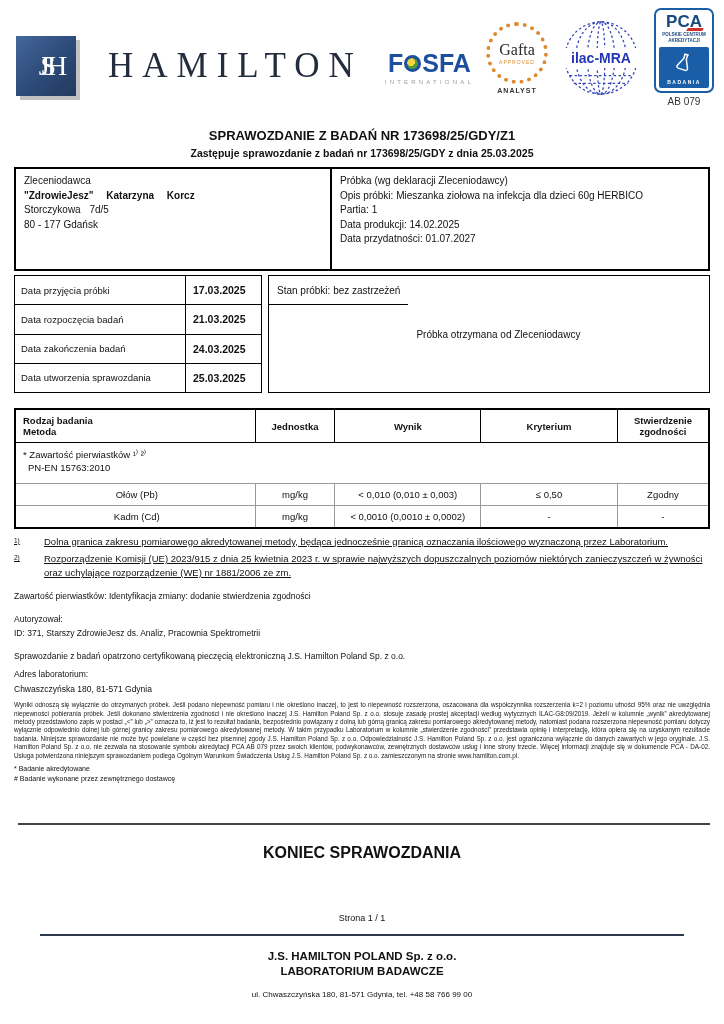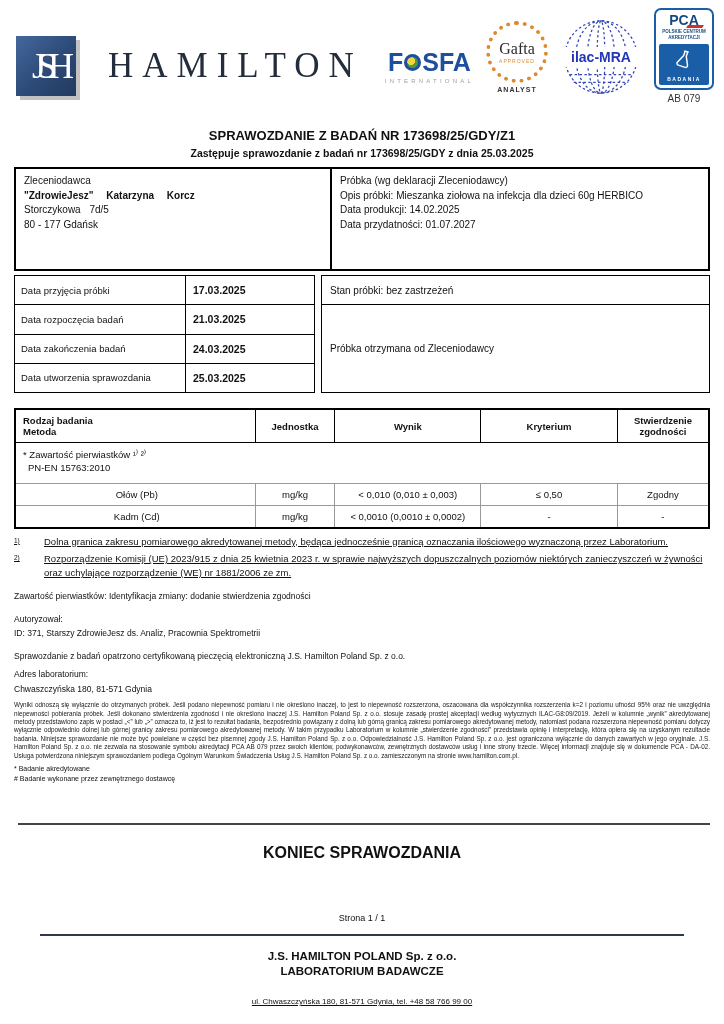--- a/index.html
+++ b/index.html
@@ -6,21 +6,21 @@
   html,body { background:#fff; }
   body { font-family:"Liberation Sans", sans-serif; color:#111; }
   .page { position:relative; width:724px; height:1024px; background:#fff; overflow:hidden; }
   .content { padding:0 14px; }
 
   
   .header { display:flex; align-items:flex-start; padding:8px 10px 0 16px; height:122px; }
   .brand-block { display:flex; align-items:center; margin-top:28px; }
   .jsh-box { width:60px; height:60px; background:linear-gradient(135deg,#44679c 0%,#2c4a77 55%,#223a5e 100%);
              box-shadow:4px 4px 0 #c2c2c2; display:flex; align-items:center; justify-content:center; }
-  .jsh-box span { font-family:"Liberation Serif", serif; color:#fff; font-size:36px; letter-spacing:-9px;
+  .jsh-box span { font-family:"Liberation Serif", serif; color:#fff; font-size:28px; letter-spacing:-9px;
                   padding-right:9px; line-height:1;margin-left:14px; }
   .hamilton { font-family:"Liberation Serif", serif; font-size:35px; color:#232d3d; letter-spacing:9px;
               margin-left:32px; }
   .certs { display:flex; align-items:center; margin-left:auto; }
   
   .fosfa { text-align:center; margin-right:12px; margin-top:20px; }
   .fosfa-word { font-size:25px; font-weight:bold; color:#1d4f9e; letter-spacing:0; display:flex; align-items:center; justify-content:center; }
   .fosfa-globe { width:17px; height:17px; border-radius:50%; border:3px solid #1d4f9e;
                  background:radial-gradient(circle at 35% 35%, #f4d440 0 40%, #4d9b3a 41% 100%); display:inline-block; margin:0 1px; }
   .fosfa-sub { font-size:6px; color:#9aa0a8; letter-spacing:3.2px; margin-top:1px; }
@@ -33,47 +33,47 @@
   .gafta-analyst { font-size:7px; font-weight:bold; color:#333; letter-spacing:1px; margin-top:3px; }
   
   .ilac { position:relative; width:78px; height:78px; margin-right:14px; margin-top:2px; }
   .ilac svg { position:absolute; inset:0; }
   .ilac-band { position:absolute; left:-3px; right:-3px; top:29px; height:20px; background:#fff;
                display:flex; align-items:center; justify-content:center; }
   .ilac-text { font-size:14px; font-weight:bold; color:#2336b8; letter-spacing:0; }
   
   .pca-wrap { text-align:center; margin-top:0; }
   .pca-badge { width:60px; border:2px solid #1a5ea8; border-radius:7px; background:#fff; padding:3px 3px 3px; }
-  .pca-word { position:relative; font-size:14px; font-weight:bold; color:#17497e; line-height:1; }
+  .pca-word { position:relative; font-size:17px; font-weight:bold; color:#17497e; line-height:1; }
   .pca-swoosh { position:absolute; right:6px; bottom:-1px; width:16px; height:3px; background:#d0312d; transform:skewX(-30deg); }
   .pca-org { font-size:4.5px; color:#17497e; font-weight:bold; line-height:1.3; margin-top:2px; white-space:pre-line; }
   .pca-square { margin-top:3px; background:#1a5ea8; border-radius:2px; padding:4px 2px 3px; }
   .pca-badania { font-size:5px; color:#fff; font-weight:bold; letter-spacing:1.5px; margin-top:2px; }
   .pca-number { font-size:10px; color:#333; margin-top:3px; }
 
   
   .title-block { text-align:center; margin-top:6px; }
   .title { font-size:13px; font-weight:bold; }
   .subtitle { font-size:10.5px; font-weight:bold; margin-top:4px; }
 
   
   .info-table { display:flex; border:2px solid #000; margin-top:8px; height:104px; }
   .info-left { width:316px; border-right:2px solid #000; padding:5px 8px; font-size:10px; line-height:1.45; }
   .info-right { flex:1; padding:5px 8px; font-size:10px; line-height:1.45; }
   .client-name { font-weight:bold; word-spacing:10px; }
   .addr1 { word-spacing:6px; }
 
   
   .dates-section { display:flex; margin-top:4px; height:118px; }
-  .dates-table { width:301px; border:1.5px solid #000; display:flex; flex-direction:column; }
+  .dates-table { width:248px; border:1.5px solid #000; display:flex; flex-direction:column; }
   .date-row { display:flex; flex:1; border-bottom:1.5px solid #000; }
   .date-row:last-child { border-bottom:none; }
   .date-label { width:171px; border-right:1.5px solid #000; font-size:9.5px; display:flex; align-items:center; padding:0 6px; }
   .date-value { flex:1; font-size:10.5px; font-weight:bold; display:flex; align-items:center; padding:0 7px; }
-  .sample-state-panel { flex:1; margin-left:6px; border:1.5px solid #000; display:flex; flex-direction:column; }
+  .sample-state-panel { flex:1; margin-left:6px; border:1.5px solid #000; display:flex; flex-direction:row; }
   .state-row { height:29px; border-bottom:1.5px solid #000; font-size:10px; display:flex; align-items:center; padding:0 8px; }
   .received-row { flex:1; font-size:10px; display:flex; align-items:center; padding:0 8px; }
 
   
   .results { width:100%; border-collapse:collapse; margin-top:15px; border:2px solid #000; }
   .results th { border:1.5px solid #000; font-size:9.5px; font-weight:bold; padding:5px 4px; text-align:center;
                 white-space:pre-line; vertical-align:middle; }
   .results th.first { text-align:left; padding-left:7px; }
   .results td { font-size:9.5px; padding:5px 4px; text-align:center; border:1px solid #999; vertical-align:middle; }
   .results td.name { text-align:center; padding-left:7px; }
@@ -98,21 +98,21 @@
   
   .end-rule { border:none; border-top:2px solid #444; margin:38px 0 0 4px; width:692px; }
   .end-note { text-align:center; font-size:16px; font-weight:bold; margin-top:19px; }
 
   
   .footer { position:absolute; left:0; right:0; top:913px; text-align:center; }
   .page-num { font-size:9px; }
   .footer-rule { border:none; border-top:2.5px solid #2e3a4c; margin:11px 40px 0; }
   .footer-company { font-size:11.5px; font-weight:bold; margin-top:14px; }
   .footer-lab { font-size:11.5px; font-weight:bold; margin-top:3px; }
-  .footer-addr { font-size:8px; margin-top:20px;text-decoration:underline; }
+  .footer-addr { font-size:8px; margin-top:13px; }
 </style>
 </head>
 <body>
 
 <div class="page">
 
   <div class="header">
     <div class="brand-block">
       <div class="jsh-box">
         <span>JSH</span>
@@ -188,20 +188,21 @@
     <div class="info-table">
       <div class="info-left">
         <div>Zleceniodawca</div>
         <div class="client-name">"ZdrowieJesz" Katarzyna Korcz</div>
         <div class="addr1">Storczykowa 7d/5</div>
         <div>80 - 177    Gdańsk</div>
       </div>
       <div class="info-right">
         <div>Próbka (wg deklaracji Zleceniodawcy)</div>
         <div>Opis próbki: Mieszanka ziołowa na infekcja dla dzieci 60g HERBICO</div>
+        <div>Partia: 1</div>
         <div>Data produkcji: 14.02.2025</div>
         <div>Data przydatności: 01.07.2027</div>
       </div>
     </div>
 
     <div class="dates-section">
       <div class="dates-table">
         <div class="date-row">
           <div class="date-label">Data przyjęcia próbki</div>
           <div class="date-value">17.03.2025</div>

